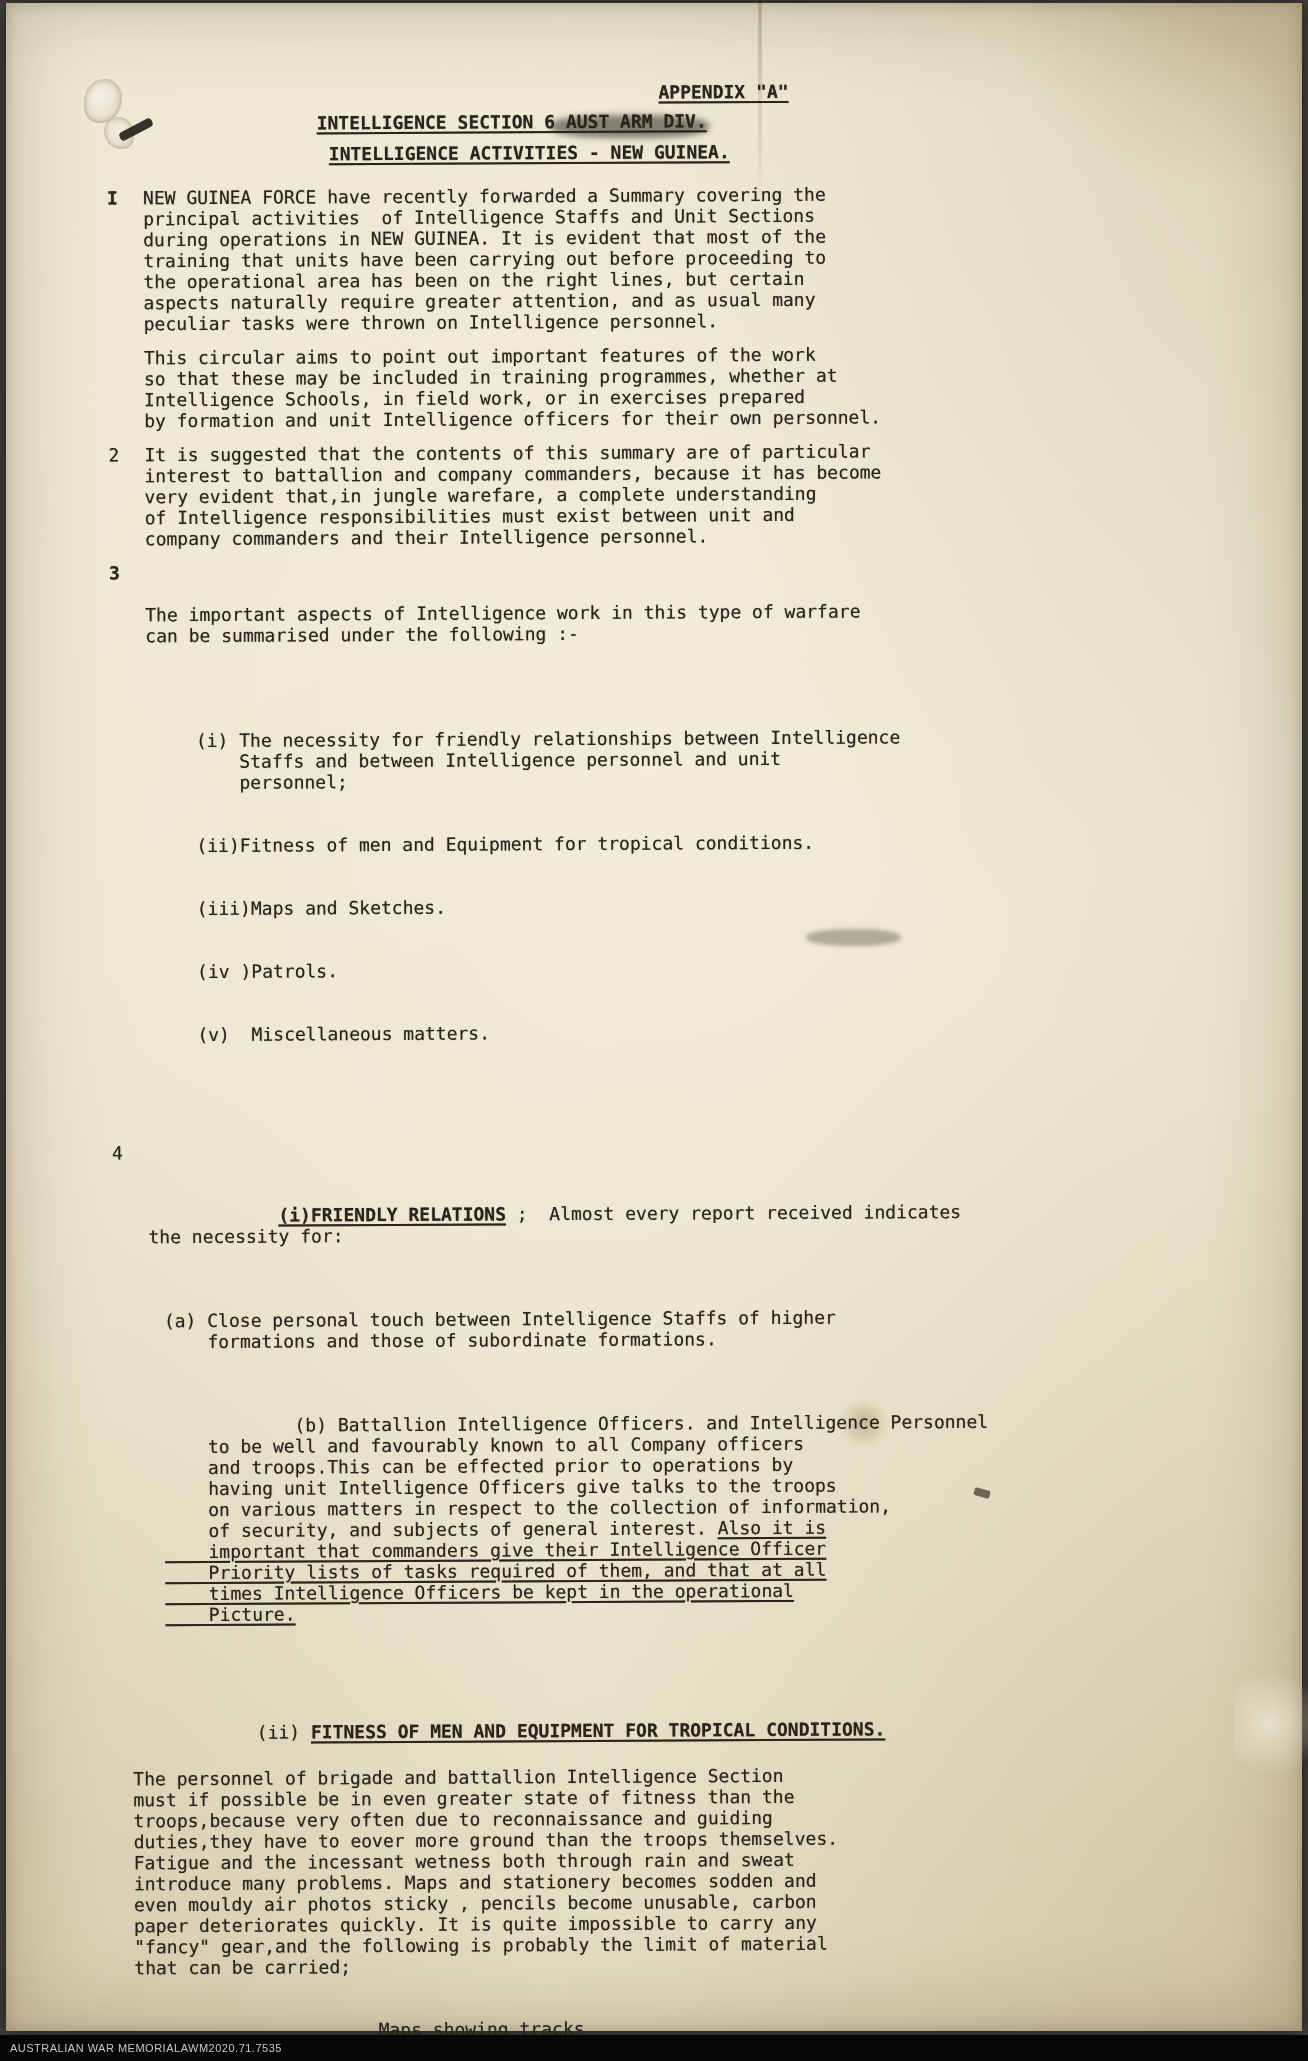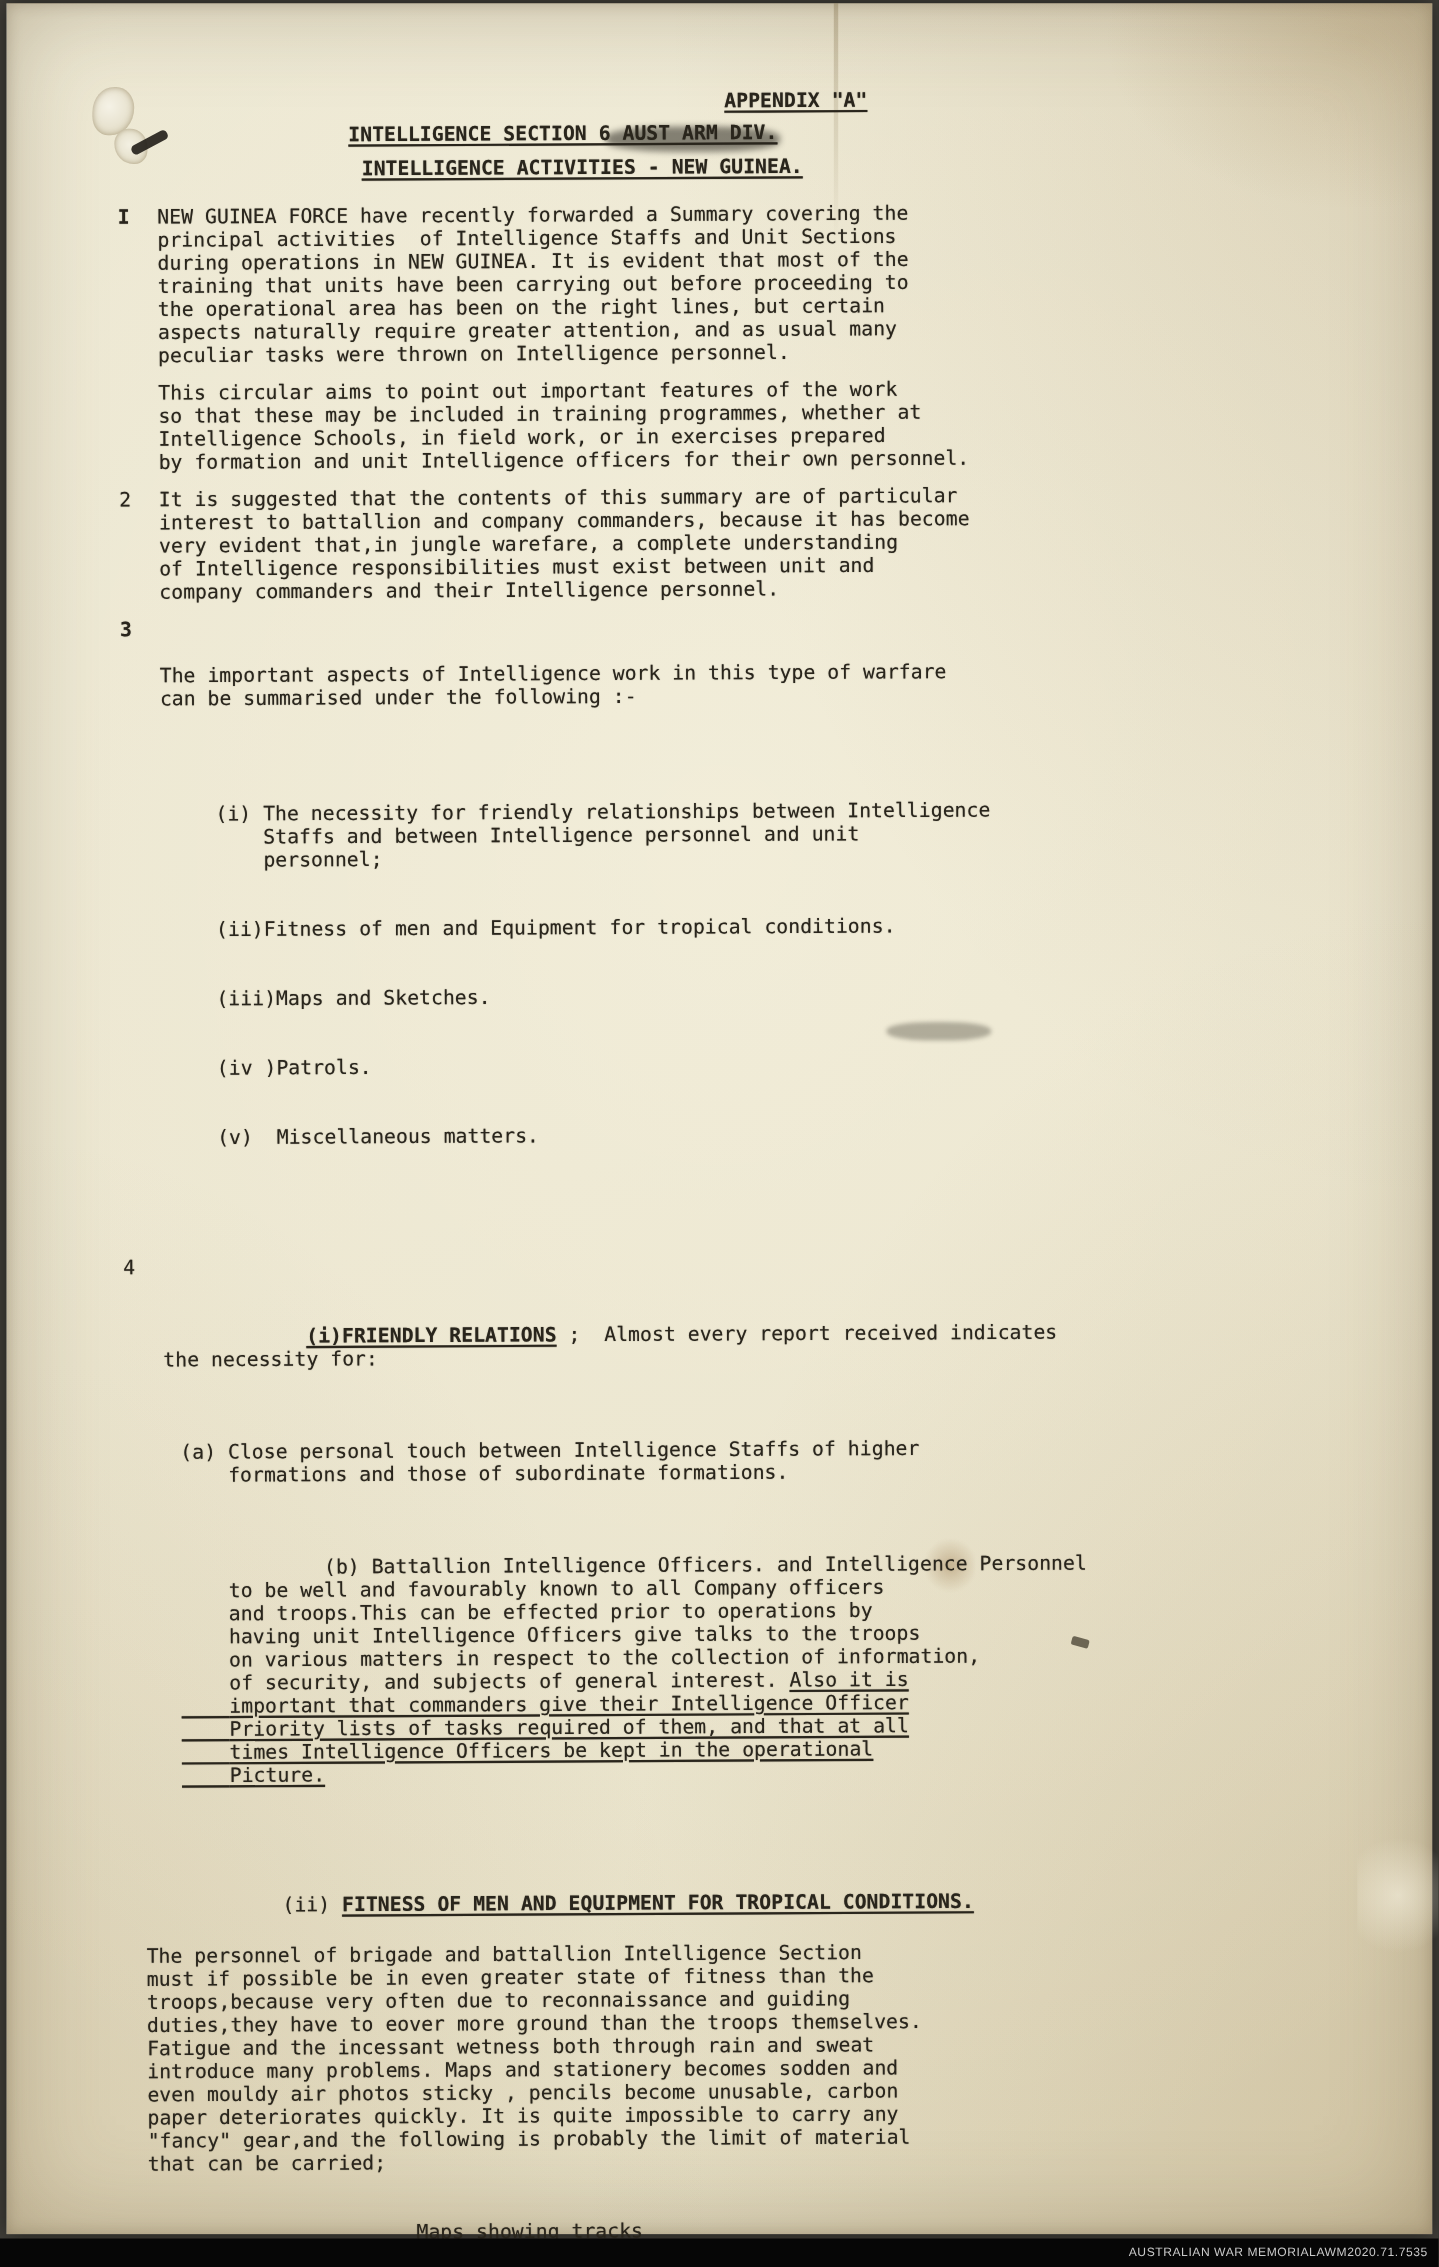--- a/index.html
+++ b/index.html
@@ -59,21 +59,21 @@
     background:rgba(30,26,18,0.30); filter:blur(2px); border-radius:45%; }
   .art-spot-brown { left:836px; top:1393px; width:44px; height:54px;
     background:radial-gradient(circle, rgba(140,100,50,0.35), transparent 70%); filter:blur(1px); }
   .art-tick { left:968px; top:1486px; width:16px; height:8px;
     background:rgba(45,38,25,0.65); transform:rotate(15deg); border-radius:2px; }
   .art-tape-br { right:-6px; top:1655px; width:74px; height:130px;
     background:radial-gradient(circle, rgba(250,246,230,0.55), transparent 70%); }
 
   .footer {
     position:absolute; left:0; right:0; bottom:0; height:26px; background:#060606;
-    display:flex; justify-content:flex-end; align-items:center;
+    display:flex; justify-content:flex-start; align-items:center;
     padding:0 10px; box-sizing:border-box;
     font-family:"Liberation Sans", sans-serif; font-size:11px; color:#c9c9c9; letter-spacing:0.5px;
   }
 </style>
 </head>
 <body>
 
 <div class="scan">
   <div class="page">
 

